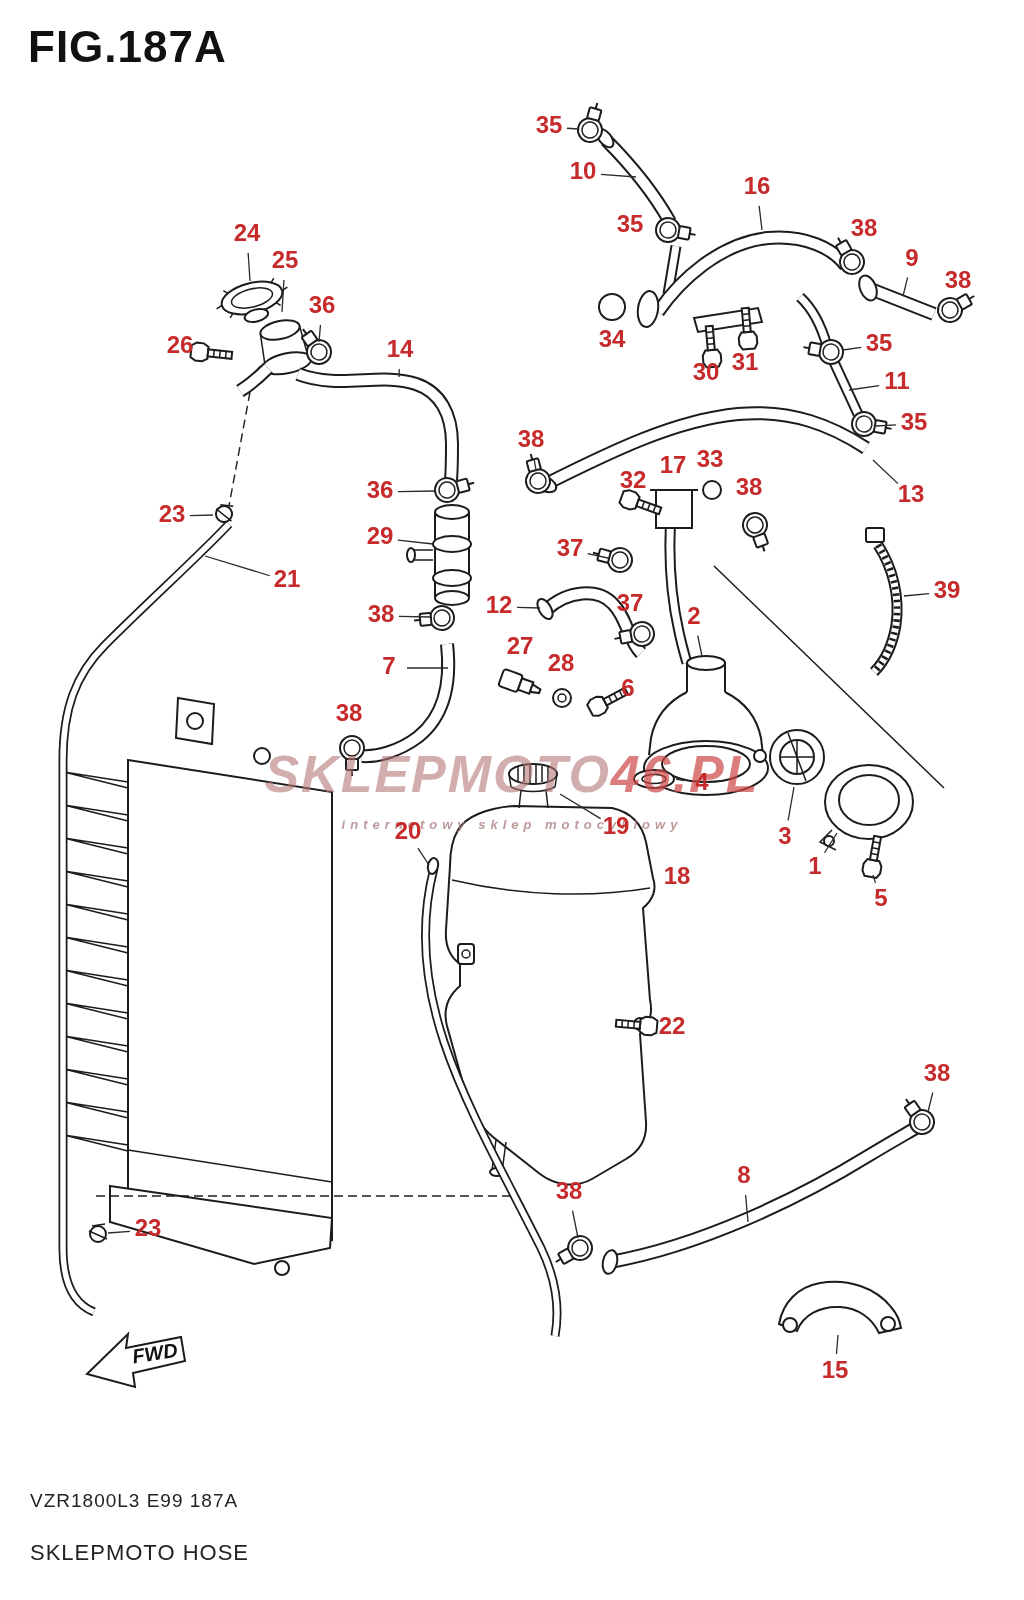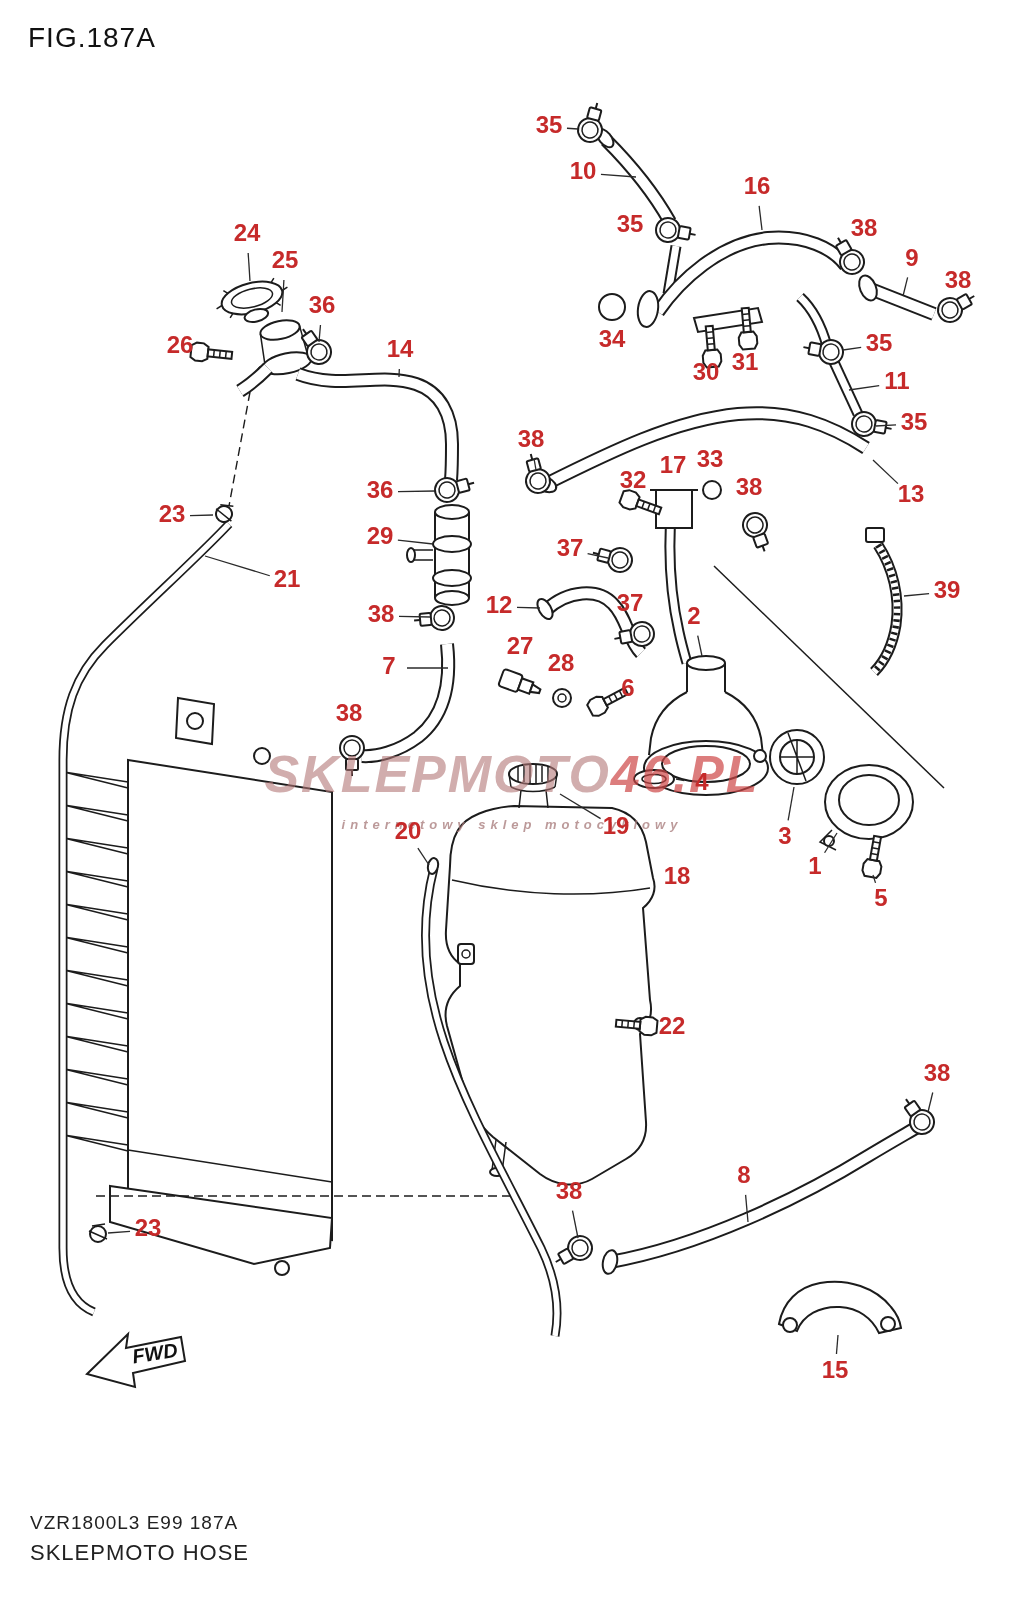--- a/index.html
+++ b/index.html
@@ -1,21 +1,21 @@
 <!DOCTYPE html>
 <html><head>
 <meta charset="utf-8">
 <style>
   html,body{margin:0;padding:0;background:#ffffff;}
   .page{position:relative;width:1024px;height:1600px;background:#fff;overflow:hidden;
         font-family:"Liberation Sans",sans-serif;}
-  .fig-title{position:absolute;left:28px;top:22px;font-size:28px;font-weight:normal;
+  .fig-title{position:absolute;left:28px;top:22px;font-size:44px;font-weight:bold;
         letter-spacing:1px;color:#111;margin:0;}
   .footer{position:absolute;left:30px;bottom:34px;color:#222;}
-  .footer-model{font-size:19px;letter-spacing:1px;margin-bottom:6px;}
+  .footer-model{font-size:19px;letter-spacing:1px;margin-bottom:28px;}
   .footer-name{font-size:22px;letter-spacing:1px;}
   .watermark{position:absolute;top:748px;left:0;width:100%;text-align:center;
         pointer-events:none;z-index:3;font-style:italic;}
   .wm-main{font-size:52px;font-weight:bold;letter-spacing:2px;line-height:1;}
   .wm-p1{color:rgba(178,118,118,0.60);font-style:italic;}
   .wm-p2{color:rgba(205,70,70,0.70);}
   .wm-sub{font-size:13px;font-weight:bold;letter-spacing:5px;margin-top:17px;
         color:rgba(165,120,120,0.75);}
   svg.layer{position:absolute;left:0;top:0;z-index:2;}
   svg#callout-layer{z-index:4;}

